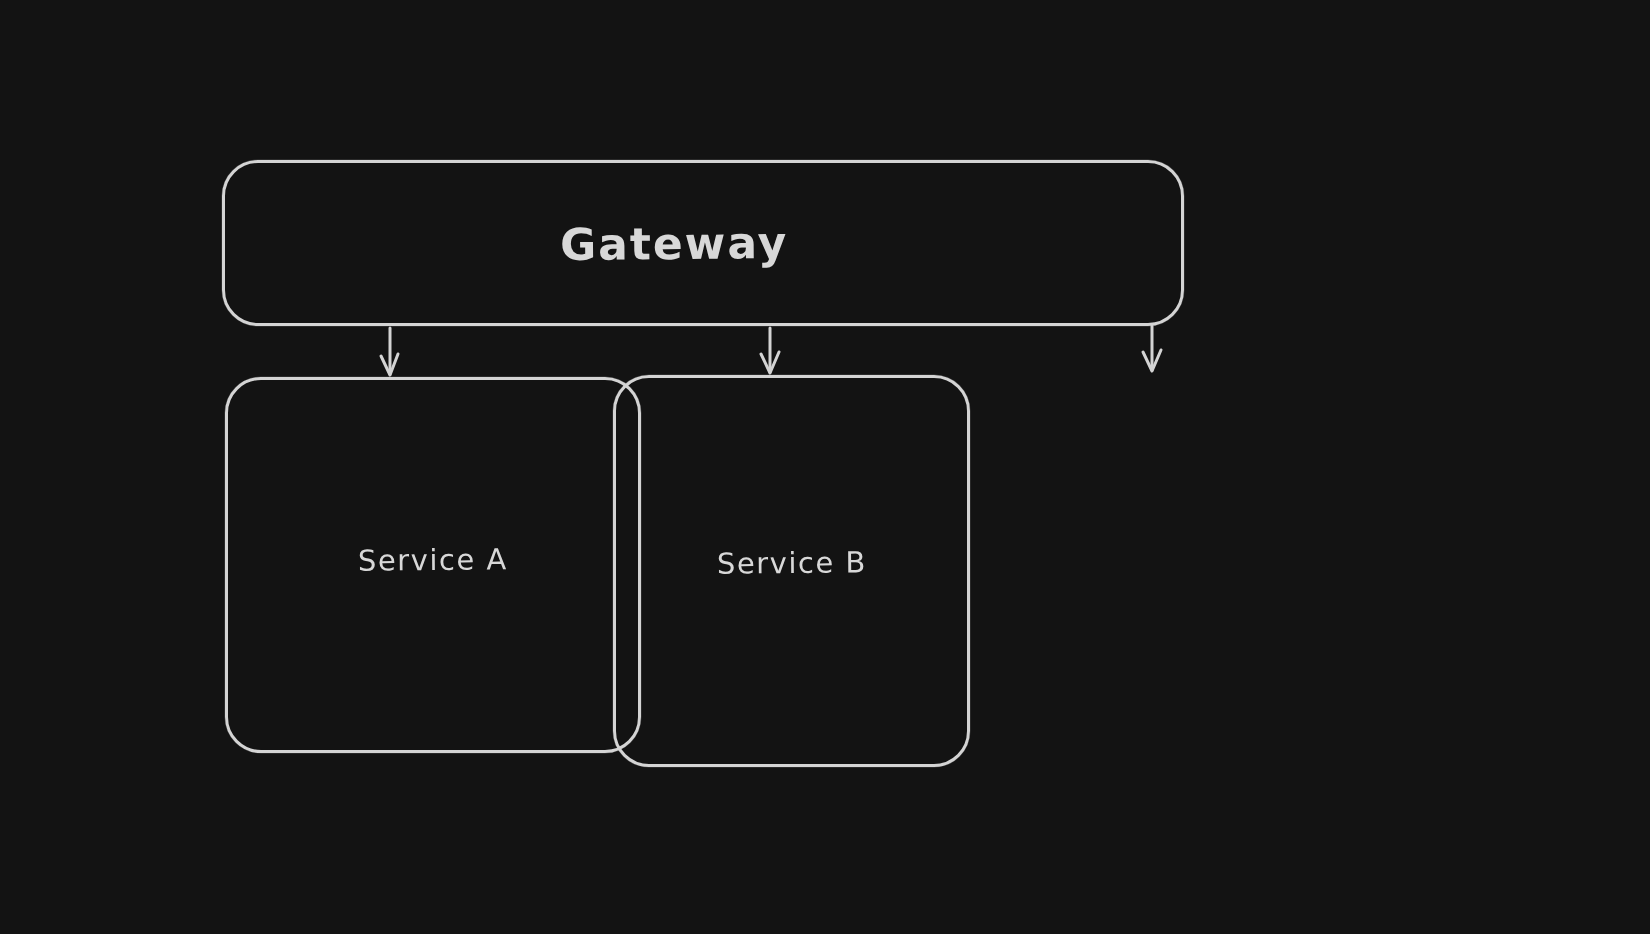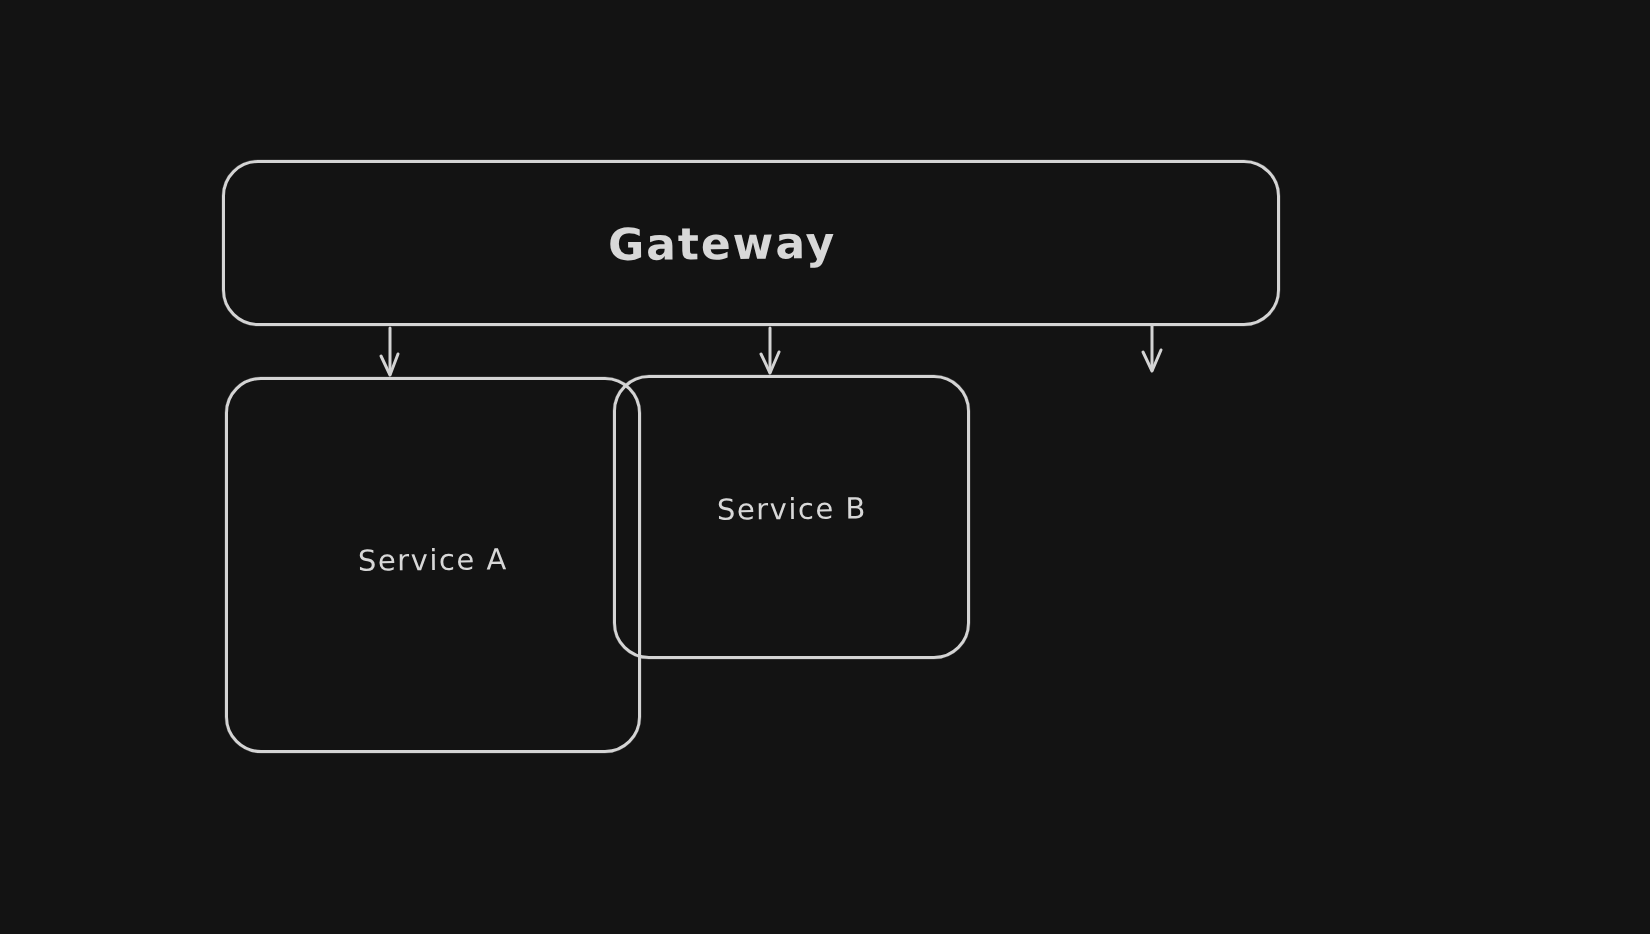--- a/index.html
+++ b/index.html
@@ -28,29 +28,29 @@
     background: transparent;
     display: flex;
     align-items: center;
     justify-content: center;
   }
   
   .node { box-shadow: 0 0 0.5px 0.5px rgba(212,212,212,0.25); }
 
   .node.gateway {
     left: 222px; top: 160px;
-    width: 1058px; height: 166px;
+    width: 962px; height: 166px;
   }
   .node.service-a {
     left: 225px; top: 377px;
     width: 416px; height: 376px;
   }
   .node.service-b {
     left: 613px; top: 375px;
-    width: 357px; height: 284px;
+    width: 357px; height: 392px;
   }
   .node.service-c {
     left: 1000px; top: 373px;
     width: 360px; height: 380px;
   }
 
   .label {
     color: var(--text);
     white-space: nowrap;
     user-select: none;

